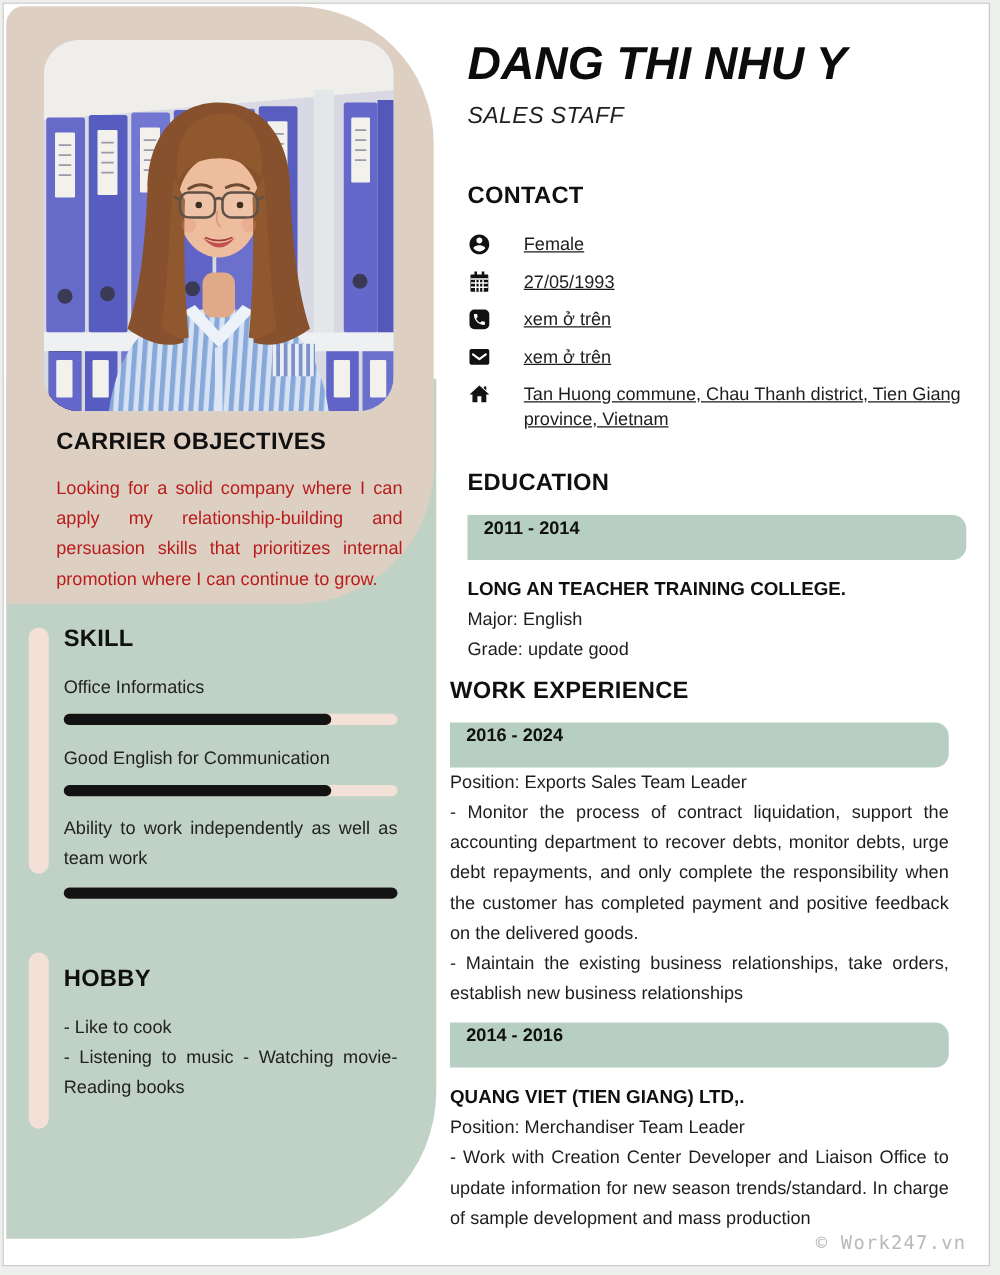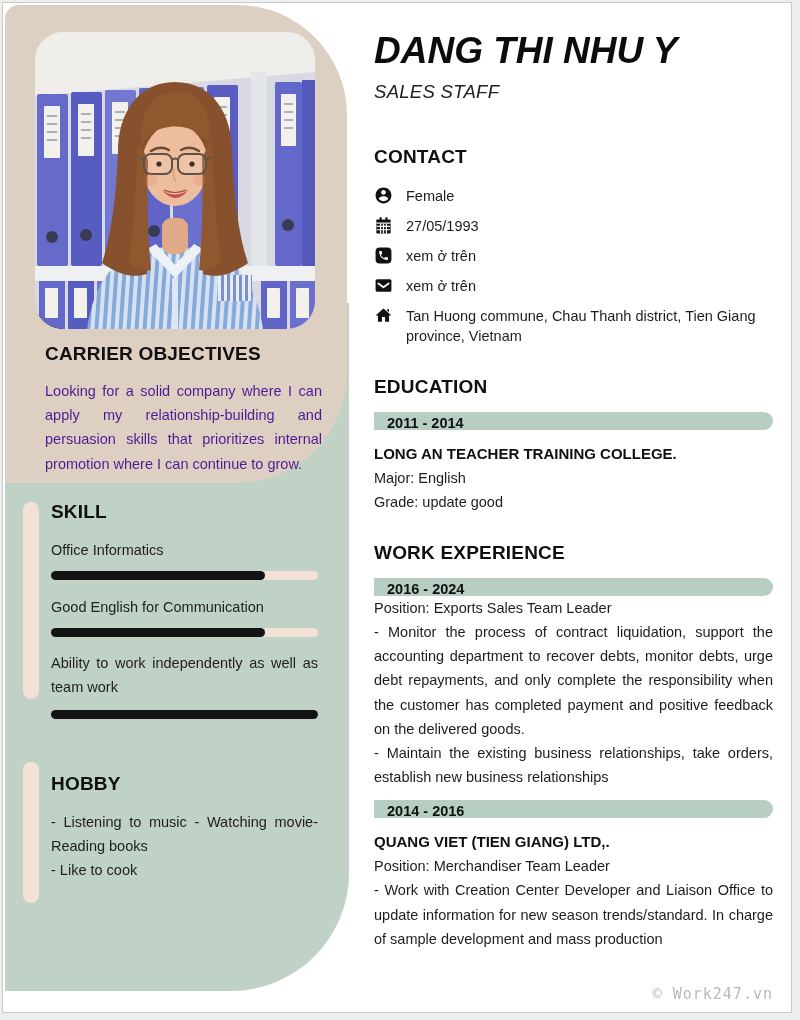--- a/index.html
+++ b/index.html
@@ -16,21 +16,21 @@
                  background:#ddcfc2; border-radius:14px 110px 110px 0; }
 
   .photo { position:absolute; left:32px; top:29px; width:280px; height:297px;
            border-radius:28px; overflow:hidden; background:#d8d9e2; }
   .photo svg { display:block; width:100%; height:100%; }
 
   .h-main { font-size:19px; font-weight:bold; color:#101010; letter-spacing:.2px; line-height:23px; }
 
   
   .objectives { position:absolute; left:42px; top:339px; width:277px; }
-  .objectives p { margin-top:14px; font-size:14.5px; line-height:24.2px; text-align:justify; color:#4c1d95; }
+  .objectives p { margin-top:14px; font-size:14.5px; line-height:24.2px; text-align:justify; color:#b91c1c; }
 
   .cream-rail { position:absolute; width:16px; background:#f3e1d7; border-radius:8px; left:20px; }
   .rail-skill { top:499px; height:197px; }
   .rail-hobby { top:759px; height:141px; }
 
   .skill-block { position:absolute; left:48px; top:497px; width:267px; }
   .skill-label { font-size:14.5px; line-height:20px; color:#222; margin-top:17px; }
   .skill-label.multi { line-height:24px; margin-top:14px; text-align:justify; }
   .bar { position:relative; height:9px; margin-top:11px; background:#f3e1d7; border-radius:5px; }
   .bar .fill { position:absolute; left:0; top:0; bottom:0; background:#131313; border-radius:5px; }
@@ -39,29 +39,29 @@
   .hobby-block p { font-size:14.5px; line-height:24.2px; color:#222; text-align:justify; }
   .hobby-block p:first-of-type { margin-top:15px; }
 
   
   .name-block { position:absolute; left:371px; top:26px; width:400px;font-style:italic; }
   .name-block h1 { font-size:37px; line-height:44px; font-weight:bold; color:#0c0c0c; }
   .name-block h2 { font-size:18.5px; font-weight:normal; color:#202020; margin-top:8px; letter-spacing:.3px; }
 
   .contact-block { position:absolute; left:371px; top:142px; width:400px; }
   .contact-list { margin-top:17px; }
-  .c-row { display:flex; gap:13px; margin-bottom:9px; align-items:flex-start; }
+  .c-row { display:flex; gap:26px; margin-bottom:9px; align-items:flex-start;text-decoration:underline; }
   .c-icon { flex:0 0 19px; width:19px; height:19px; margin-top:1px; }
   .c-icon svg { display:block; width:19px; height:19px; }
   .c-text { font-size:14.5px; line-height:20px; color:#1d1d1d; padding-top:1px; }
 
   .education-block { position:absolute; left:371px; top:372px; width:399px; }
-  .work-block { position:absolute; left:371px; top:538px; width:399px; }
-
-  .badge { margin-top:14px; background:#b6cfc2; height:18px; border-radius:0 11px 11px 0;
+  .work-block { position:absolute; left:357px; top:538px; width:399px; }
+
+  .badge { margin-top:14px; background:#b6cfc2; height:36px; border-radius:0 11px 11px 0;
            font-size:14.5px; font-weight:bold; line-height:22px; padding-left:13px; color:#101010; }
   .org { margin-top:12px; font-size:15px; font-weight:bold; line-height:24px; color:#101010; }
   .line { font-size:14.5px; line-height:24px; color:#1d1d1d; }
   .detail { font-size:14.5px; line-height:24.2px; color:#1d1d1d; text-align:justify; }
 
   .watermark { position:absolute; right:18px; bottom:9px; font-family:"DejaVu Sans Mono", monospace;
                font-size:15px; color:#b9b9b9; letter-spacing:1px; }
 </style>
 </head>
 <body>
@@ -190,22 +190,22 @@
       </div>
     <div class="skill-label multi">Ability to work independently as well as team work</div>
     <div class="bar">
         <div class="fill" style="width: 100%;"></div>
       </div>
   </div>
 
   <div class="cream-rail rail-hobby"></div>
   <div class="hobby-block">
     <div class="h-main">HOBBY</div>
+    <p>- Like to cook</p>
     <p>- Listening to music - Watching movie- Reading books</p>
-    <p>- Like to cook</p>
   </div>
 
   <div class="name-block">
     <h1>DANG THI NHU Y</h1>
     <h2>SALES STAFF</h2>
   </div>
 
   <div class="contact-block">
     <div class="h-main">CONTACT</div>
     <div class="contact-list">

